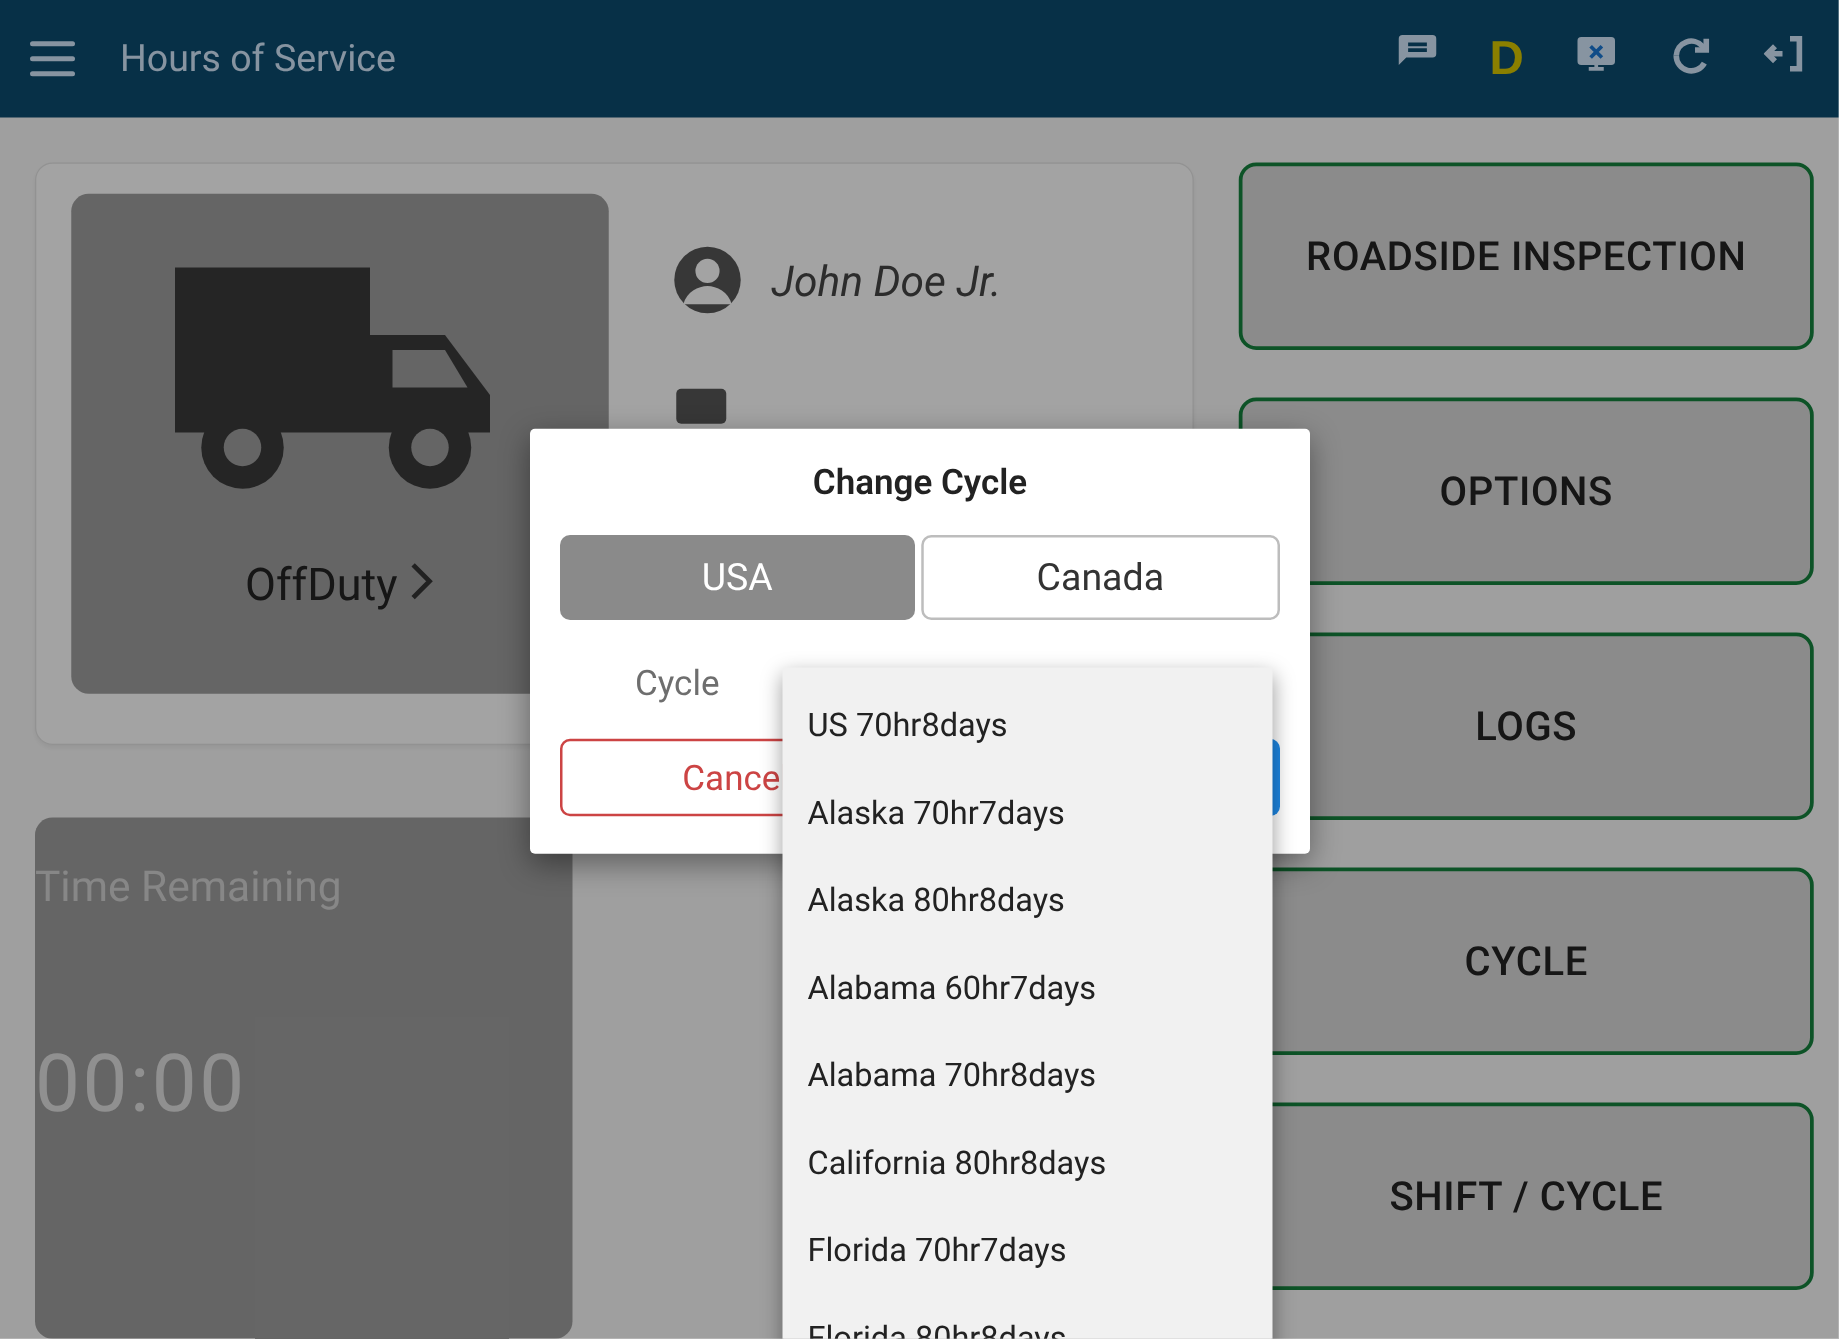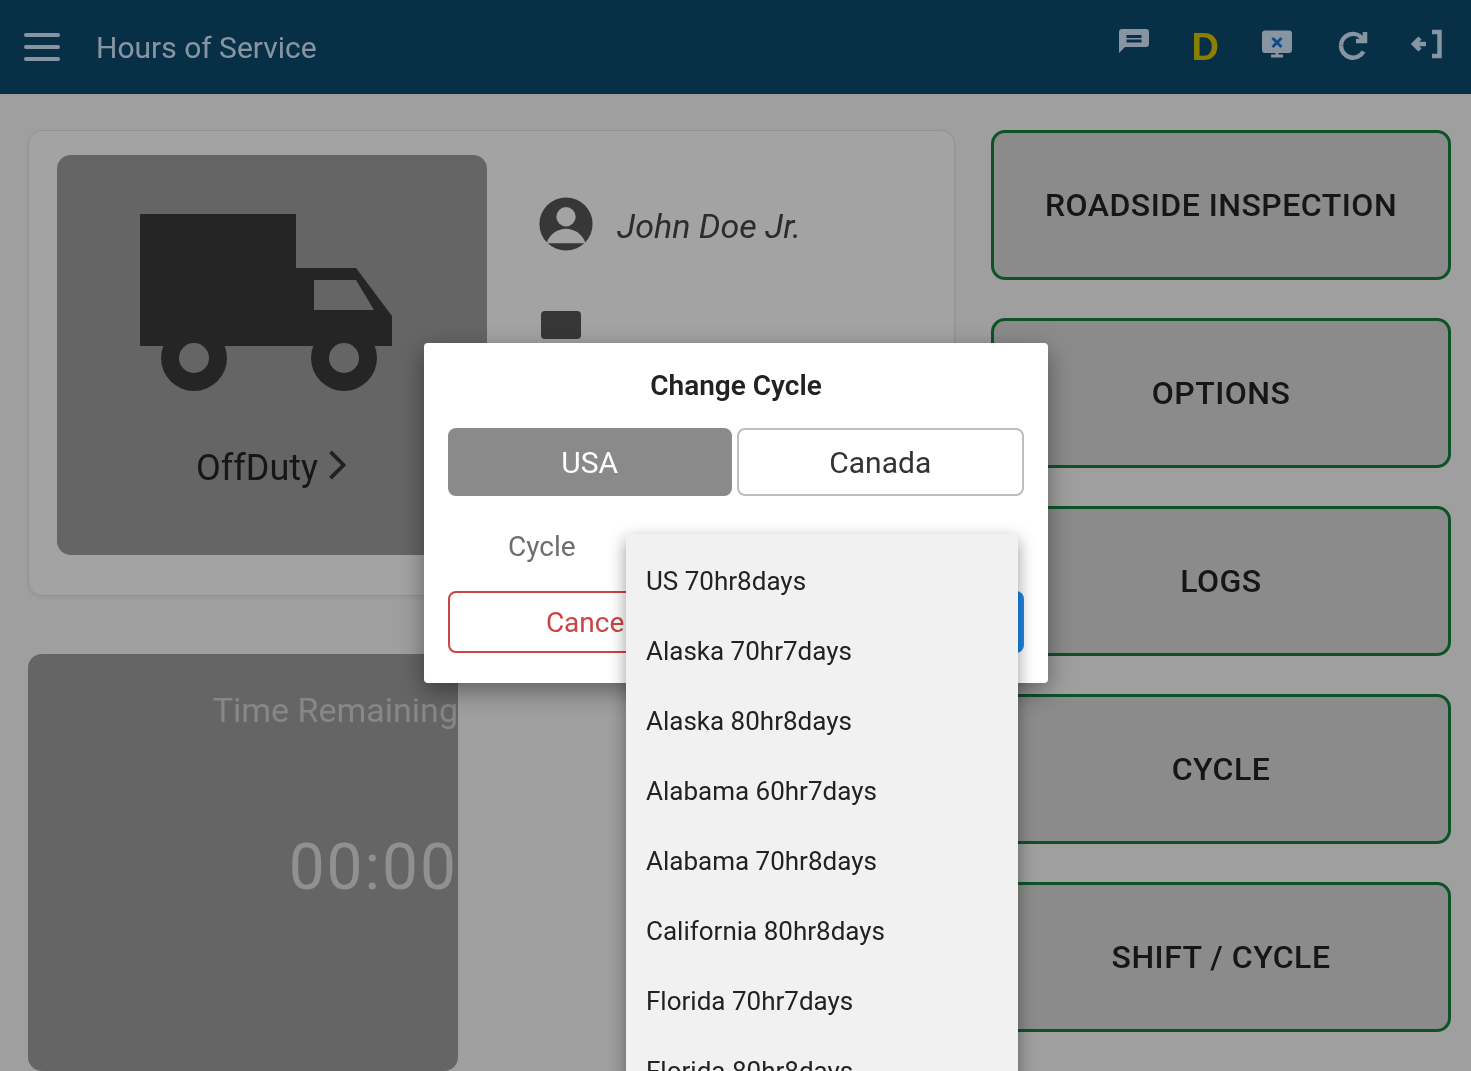--- a/index.html
+++ b/index.html
@@ -68,21 +68,21 @@
   .driver-name { font-style: italic; font-size: 34px; color: #444; }
 
   
   .time-card {
     background: #9c9c9c;
     border-radius: 14px;
     height: 520px;
     margin-top: 10px;
     display: flex;
     flex-direction: column;
-    align-items: flex-end;
+    align-items: flex-start;
     padding-top: 36px;
     width: 430px;
   }
   .time-title { color: #cfcfcf; font-size: 34px; }
   .time-value { color: #dedede; font-size: 64px; margin-top: 100px; letter-spacing: 2px; }
 
   
   .side-btn {
     background: #d6d6d6;
     border: 3px solid #15803d;

